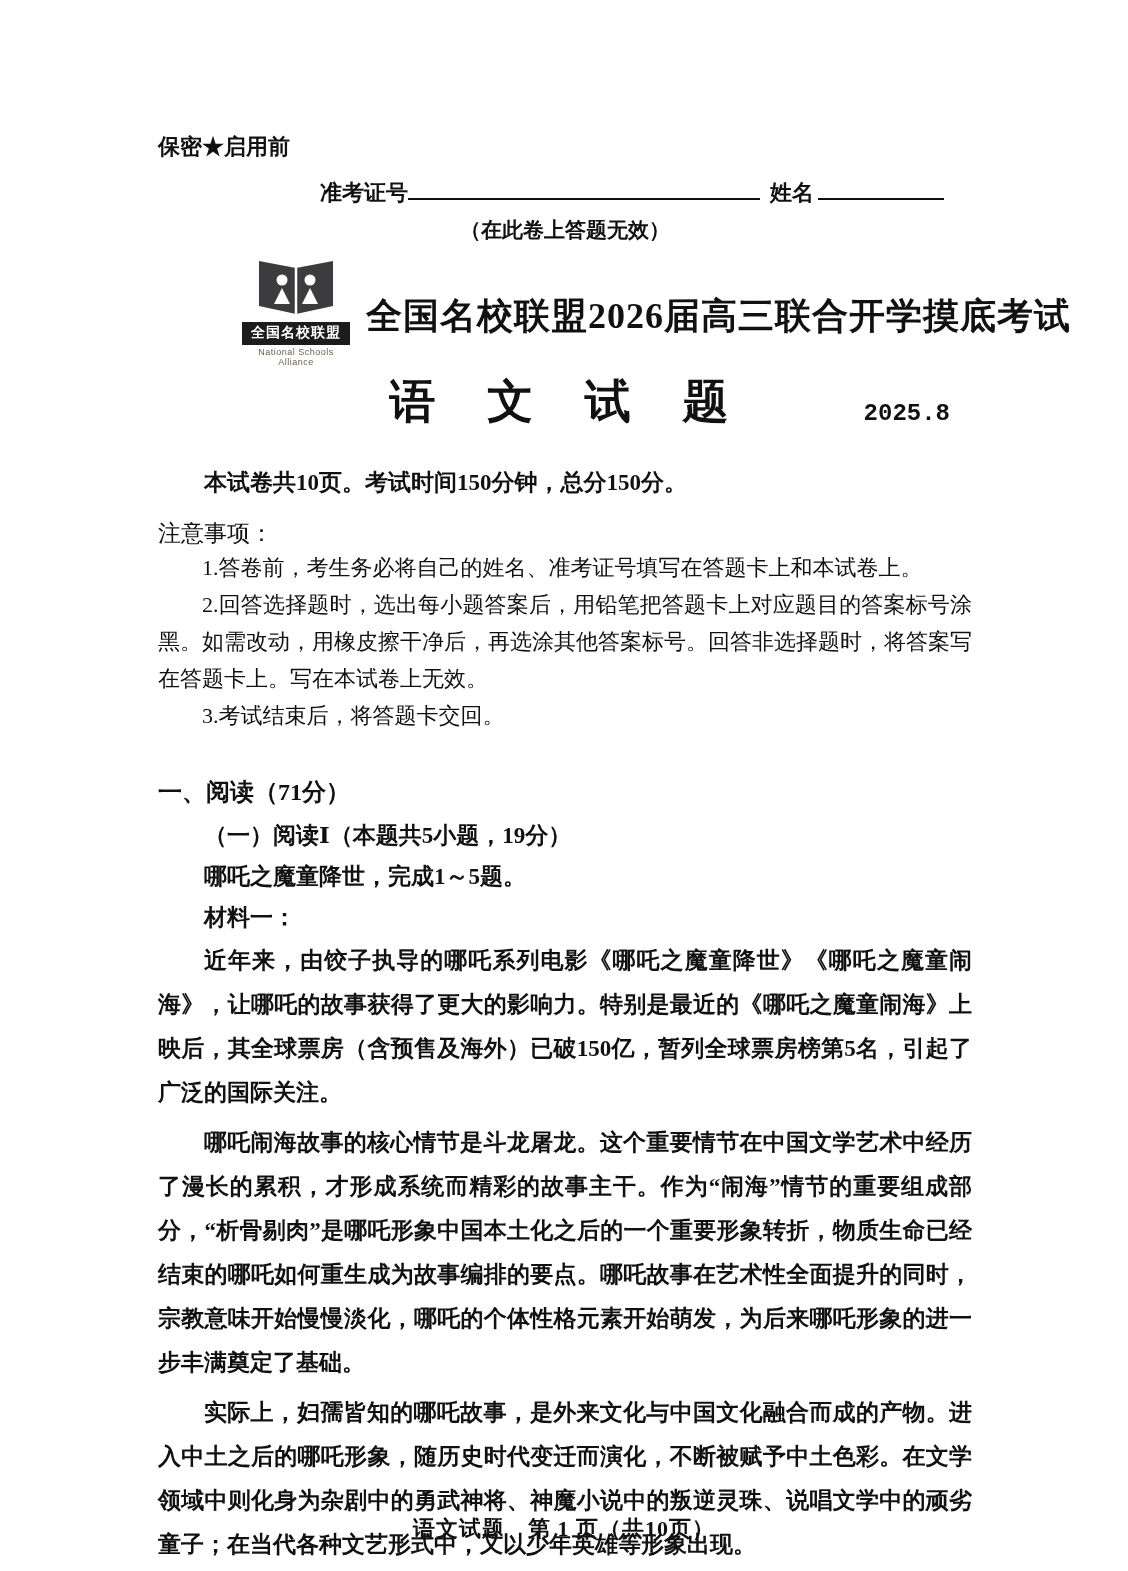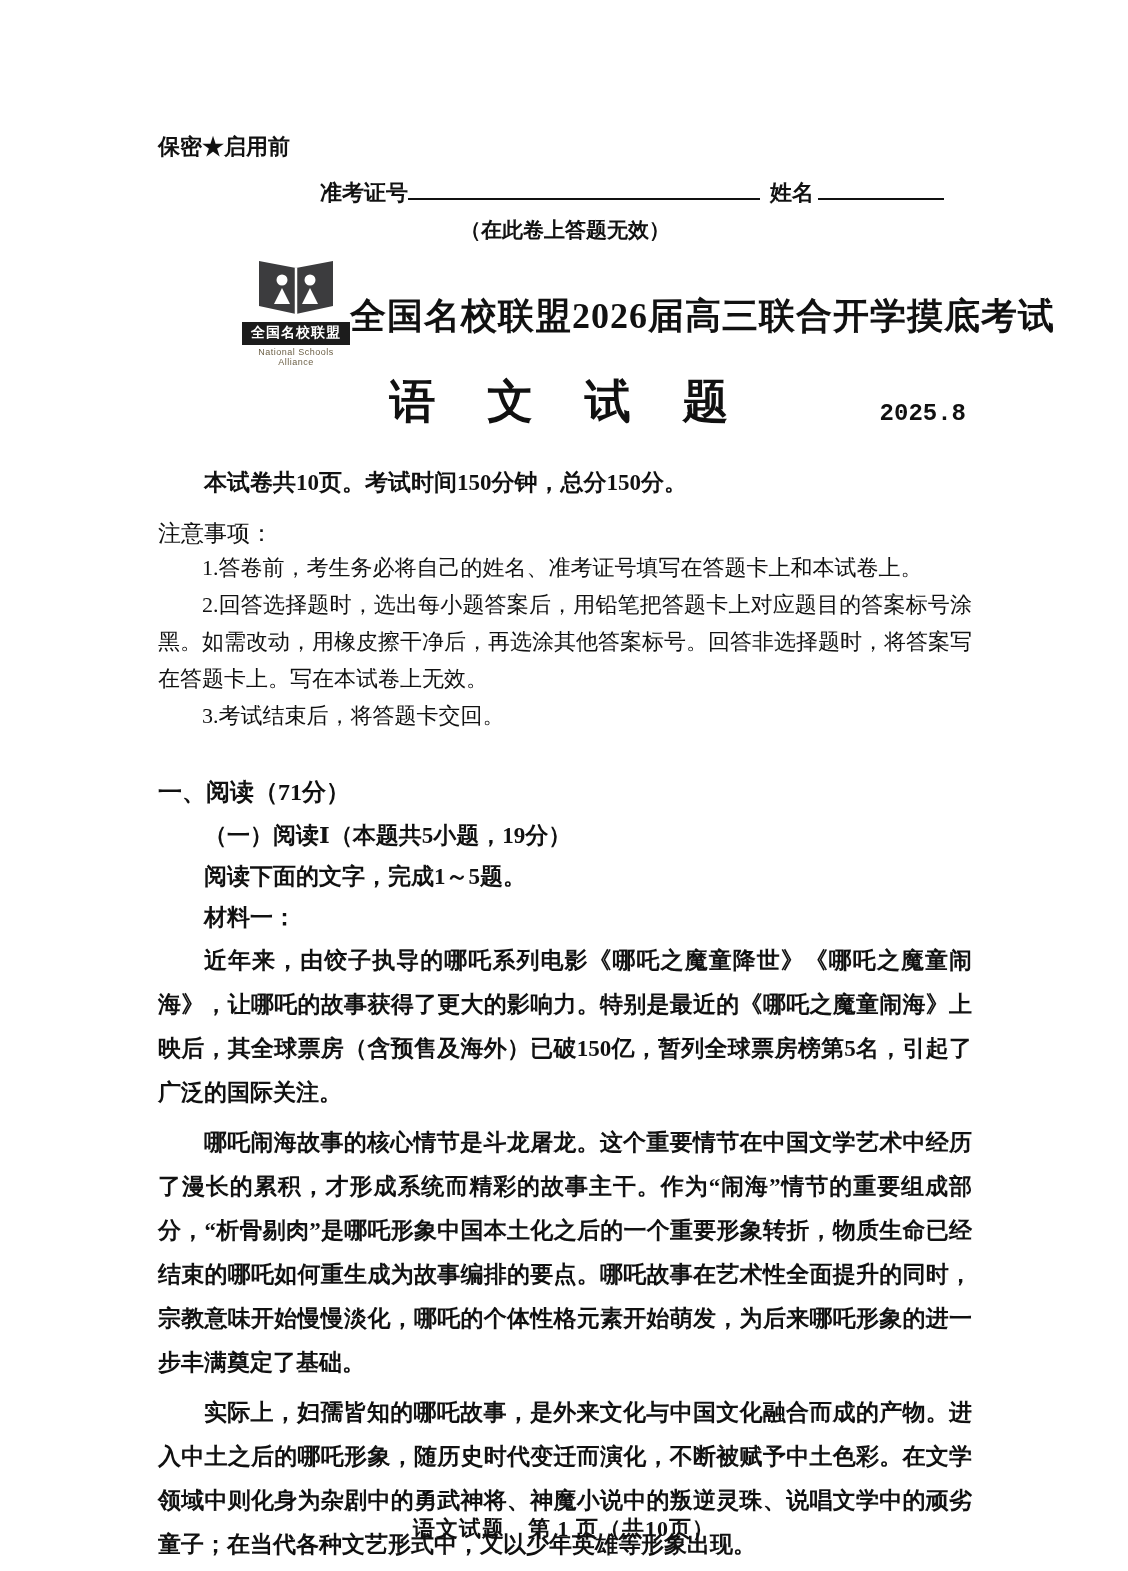--- a/index.html
+++ b/index.html
@@ -42,20 +42,21 @@
     text-align: center;
     margin-top: 8px;
     font-size: 21px;
     font-weight: bold;
   }
   .title-row {
     display: flex;
     align-items: flex-start;
     margin-top: 14px;
     padding-left: 84px;
+    gap: 16px;
   }
   .logo-block {
     width: 108px;
     flex: 0 0 auto;
     text-align: center;
   }
   .logo-band {
     background: #1c1c1c;
     color: #ffffff;
     font-size: 14px;
@@ -86,21 +87,21 @@
     font-family: Liberation Mono, monospace;
   }
   .paper-title {
     display: inline-block;
     font-size: 46px;
     font-weight: bold;
     letter-spacing: 12px;
   }
   .paper-date {
     position: absolute;
-    right: 6px;
+    right: 22px;
     bottom: 10px;
     font-size: 24px;
     font-weight: 600;
   }
   .paper-info {
     margin-top: 30px;
     text-indent: 2em;
     font-size: 23px;
     font-weight: 600;
   }
@@ -206,21 +207,21 @@
   <div class="notes-title">注意事项：</div>
 
   <div class="note-item">1.答卷前，考生务必将自己的姓名、准考证号填写在答题卡上和本试卷上。</div>
   <div class="note-item">2.回答选择题时，选出每小题答案后，用铅笔把答题卡上对应题目的答案标号涂黑。如需改动，用橡皮擦干净后，再选涂其他答案标号。回答非选择题时，将答案写在答题卡上。写在本试卷上无效。</div>
   <div class="note-item">3.考试结束后，将答题卡交回。</div>
 
   <div class="section-title">一、阅读（71分）</div>
 
   <div class="subsection-title">（一）阅读Ⅰ（本题共5小题，19分）</div>
 
-  <div class="task-line">阅读下面的文字，完成1～5题。</div>
+  <div class="task-line">哪吒之魔童降世，完成1～5题。</div>
 
   <div class="material-label">材料一：</div>
 
   <div class="material-paragraph">近年来，由饺子执导的哪吒系列电影《哪吒之魔童降世》《哪吒之魔童闹海》，让哪吒的故事获得了更大的影响力。特别是最近的《哪吒之魔童闹海》上映后，其全球票房（含预售及海外）已破150亿，暂列全球票房榜第5名，引起了广泛的国际关注。</div>
   <div class="material-paragraph">哪吒闹海故事的核心情节是斗龙屠龙。这个重要情节在中国文学艺术中经历了漫长的累积，才形成系统而精彩的故事主干。作为“闹海”情节的重要组成部分，“析骨剔肉”是哪吒形象中国本土化之后的一个重要形象转折，物质生命已经结束的哪吒如何重生成为故事编排的要点。哪吒故事在艺术性全面提升的同时，宗教意味开始慢慢淡化，哪吒的个体性格元素开始萌发，为后来哪吒形象的进一步丰满奠定了基础。</div>
   <div class="material-paragraph">实际上，妇孺皆知的哪吒故事，是外来文化与中国文化融合而成的产物。进入中土之后的哪吒形象，随历史时代变迁而演化，不断被赋予中土色彩。在文学领域中则化身为杂剧中的勇武神将、神魔小说中的叛逆灵珠、说唱文学中的顽劣童子；在当代各种文艺形式中，又以少年英雄等形象出现。</div>
 
   <div class="attribution">（摘编自宁稼雨《从文化源流看哪吒故事缘何火爆“出圈”》）</div>
 
   <div class="page-footer">语文试题　第 1 页（共10页）</div>

